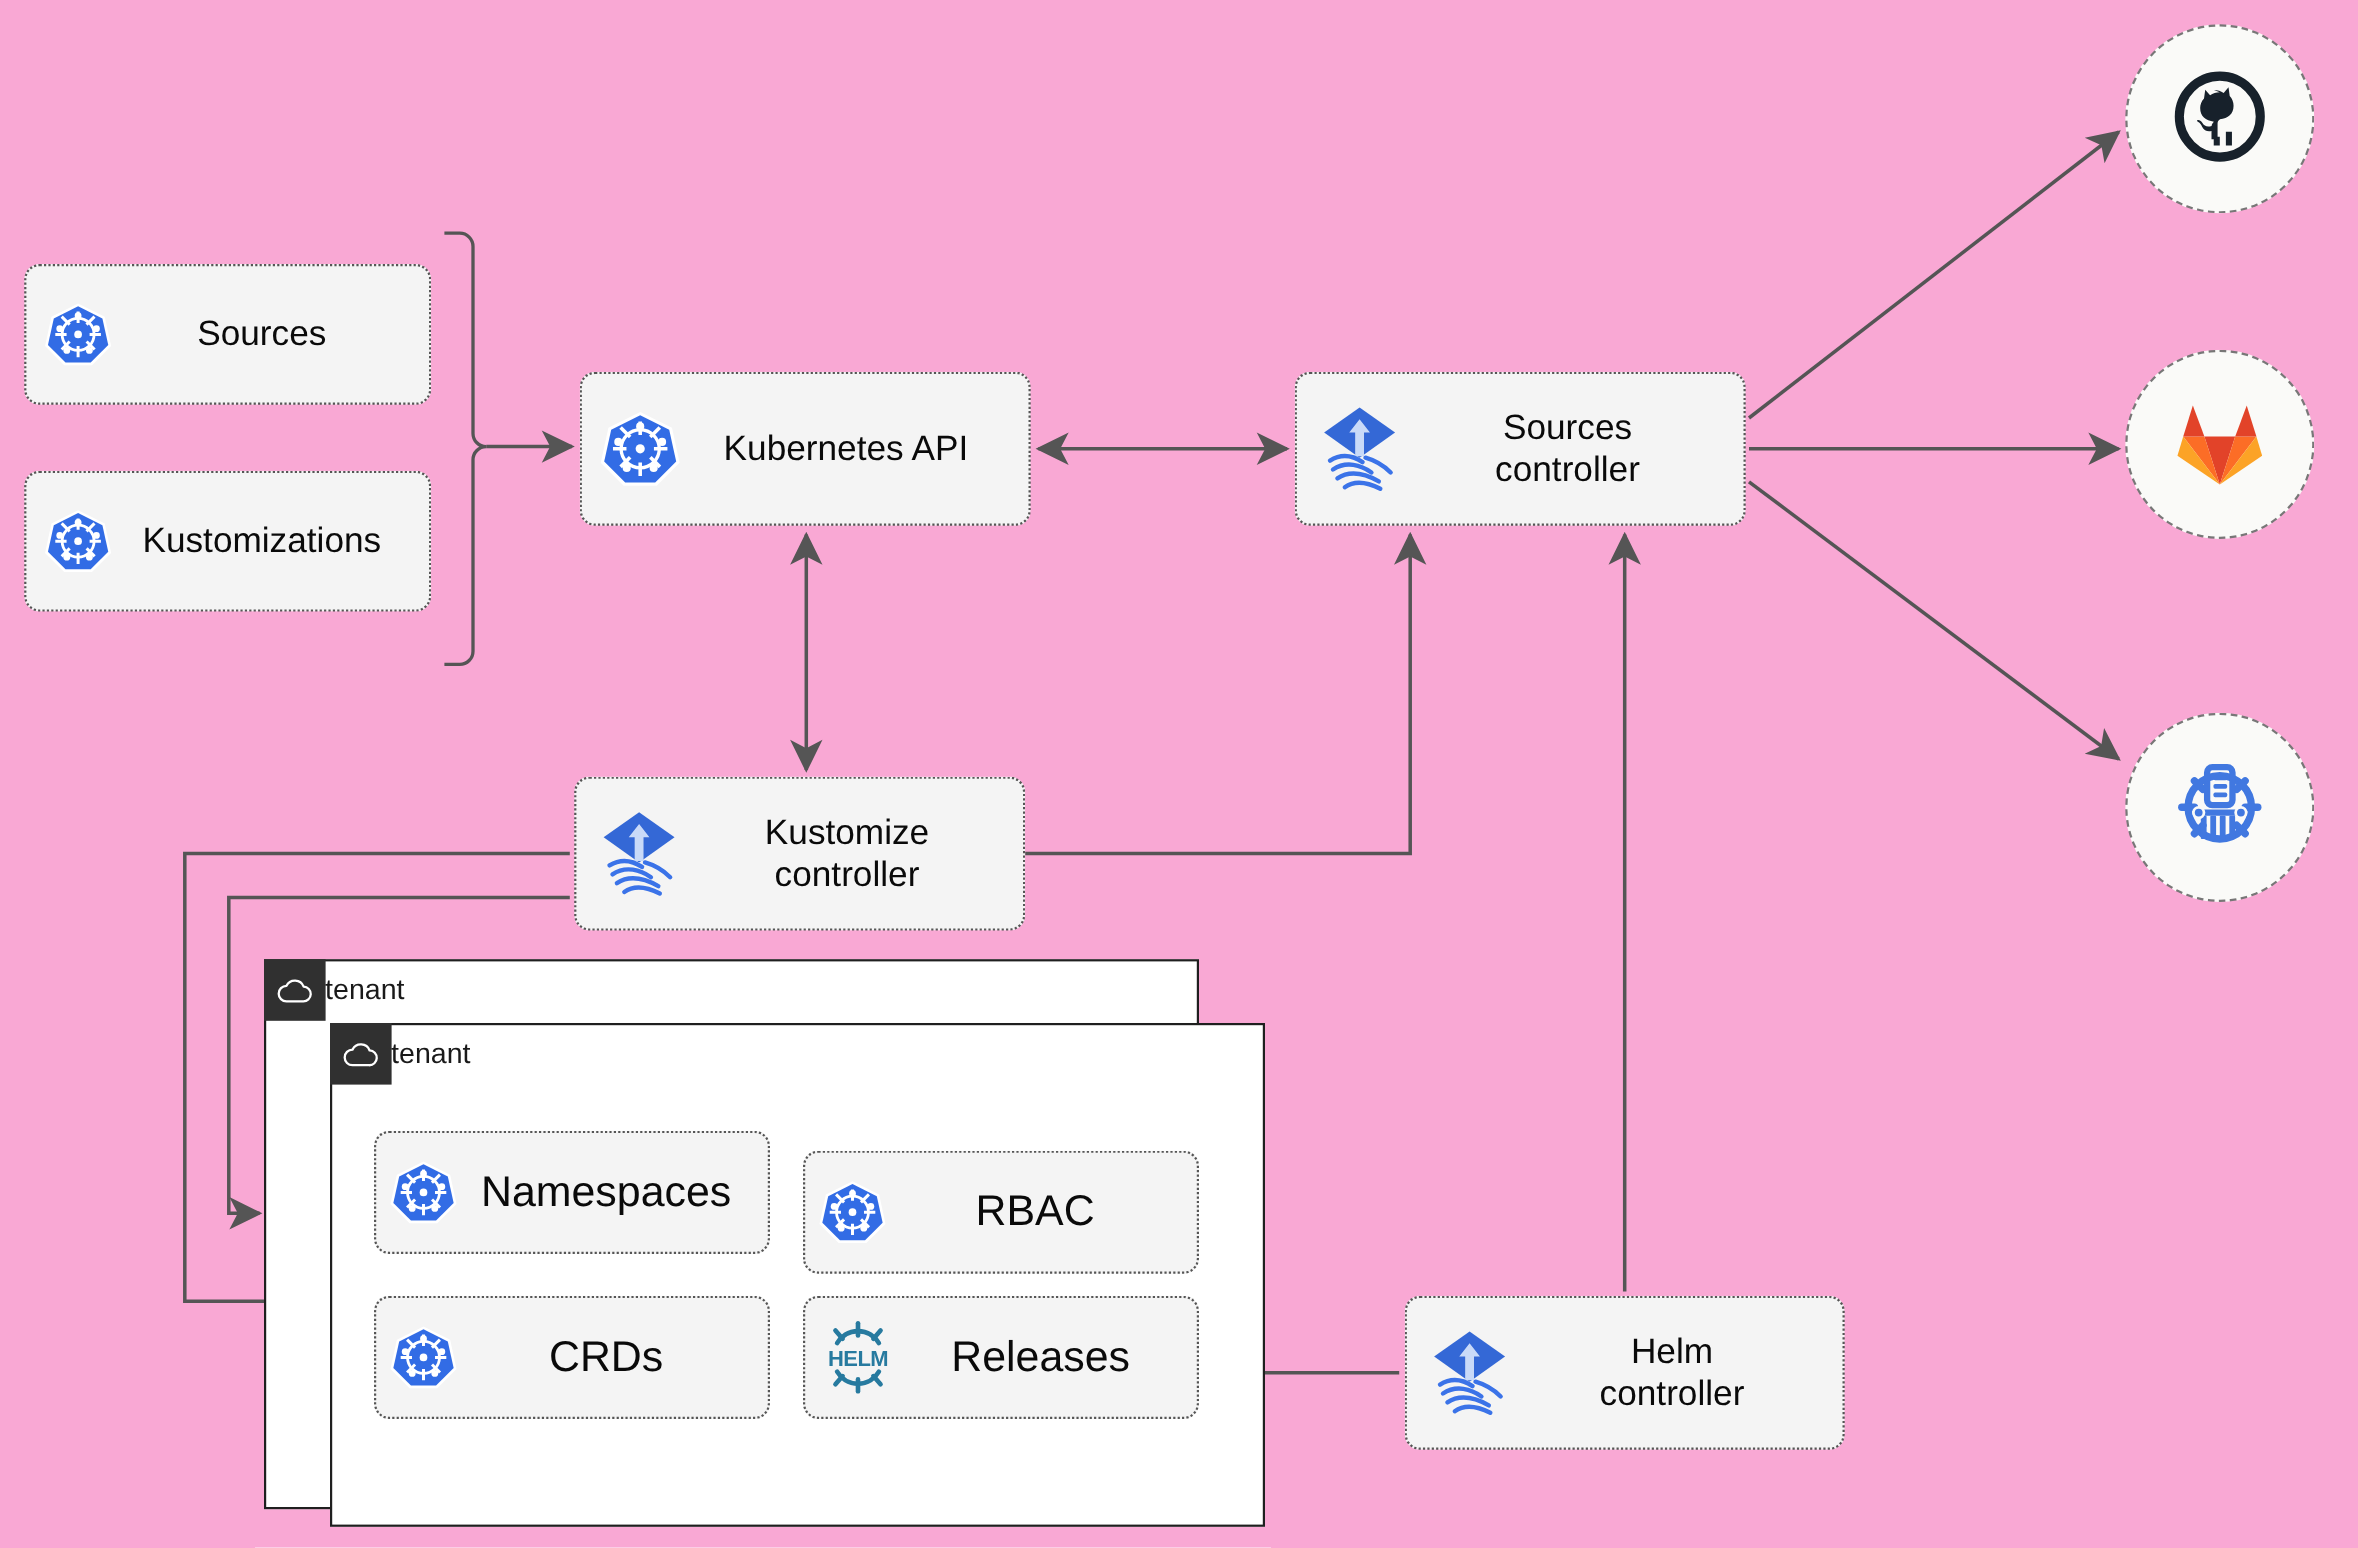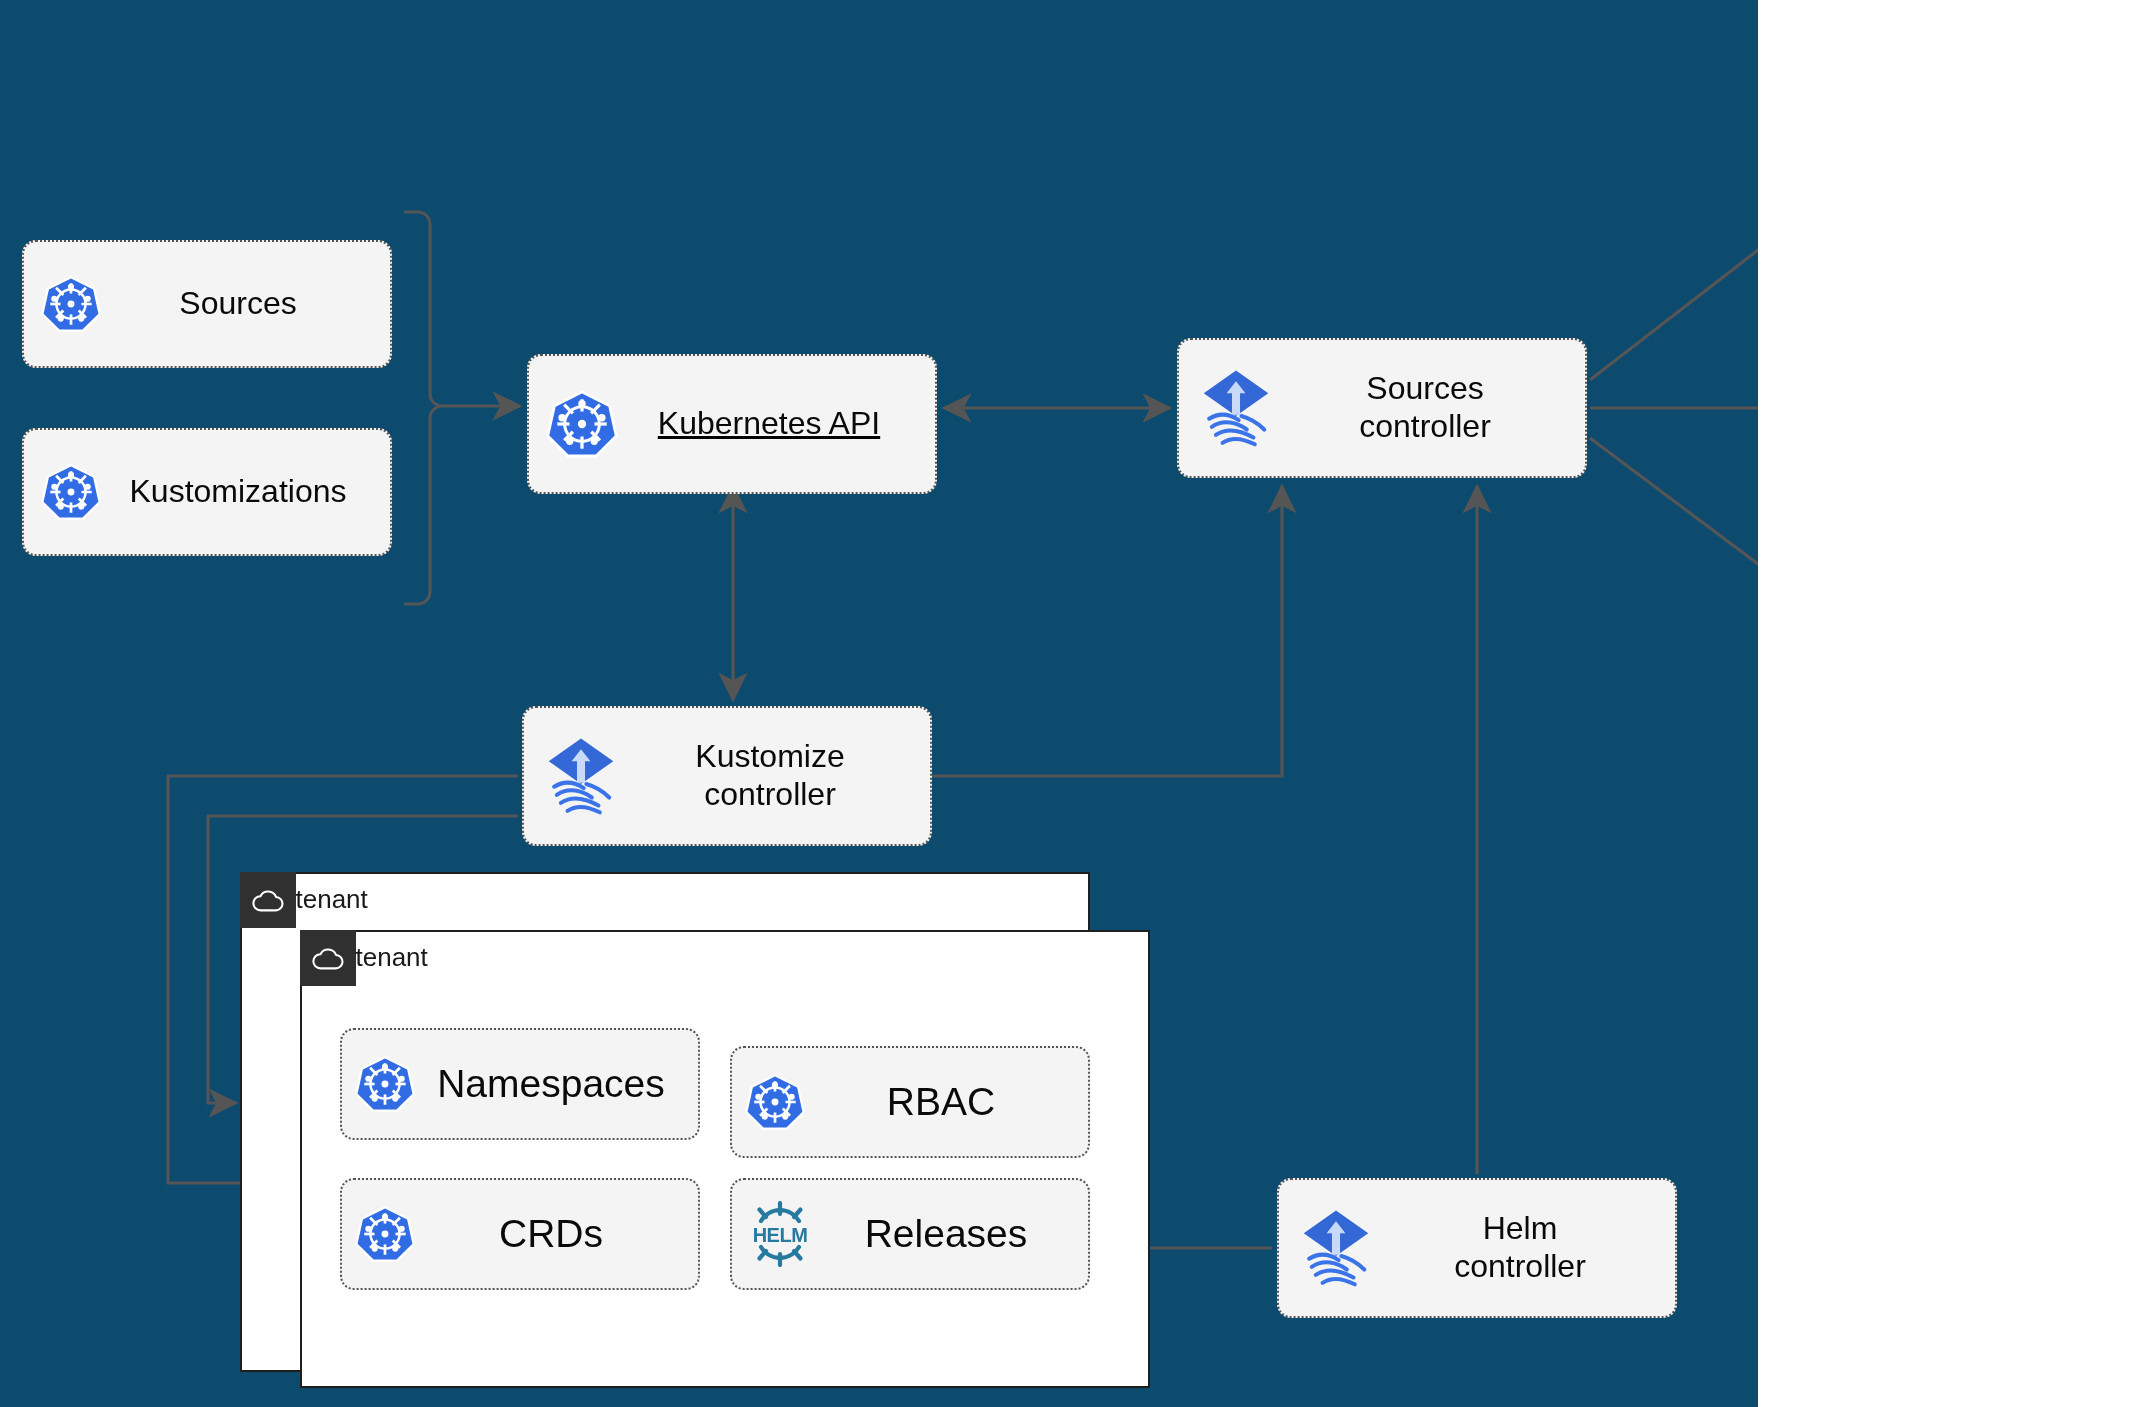--- a/index.html
+++ b/index.html
@@ -4,23 +4,23 @@
 <title>Flux Multi-tenancy Architecture</title>
 <style>
   * { box-sizing: border-box; }
   html, body {
     margin: 0; padding: 0;
     background: #ffffff;
     font-family: "Liberation Sans", sans-serif;
   }
   #canvas {
     position: relative;
-    width: 1758px;
+    width: 2144px;
     height: 1407px;
-    background: #0c4a6e;
+    background: #f9a8d4;
     overflow: hidden;
   }
   #wires {
     position: absolute;
     left: 0; top: 0;
     width: 2144px; height: 1407px;
     pointer-events: none;
   }
 
   
@@ -43,21 +43,21 @@
     flex: 1 1 auto;
     text-align: center;
     color: #0a0a0a;
     line-height: 1.18;
     white-space: pre-line;
   }
 
   
   .n-sources      { left: 22px;   top: 240px;  width: 370px; height: 128px; padding: 0 16px; }
   .n-kustomizations{left: 22px;   top: 428px;  width: 370px; height: 128px; padding: 0 16px; }
-  .n-k8sapi       { left: 527px;  top: 354px;  width: 410px; height: 140px; padding: 0 16px; text-decoration: underline; }
+  .n-k8sapi       { left: 527px;  top: 338px;  width: 410px; height: 140px; padding: 0 16px; }
   .n-sourcectl    { left: 1177px; top: 338px;  width: 410px; height: 140px; padding: 0 14px; }
   .n-kustomizectl { left: 522px;  top: 706px;  width: 410px; height: 140px; padding: 0 14px; }
   .n-helmctl      { left: 1277px; top: 1178px; width: 400px; height: 140px; padding: 0 14px; }
 
   .n-namespaces   { left: 340px;  top: 1028px; width: 360px; height: 112px; padding: 0 12px; }
   .n-rbac         { left: 730px;  top: 1046px; width: 360px; height: 112px; padding: 0 12px; }
   .n-crds         { left: 340px;  top: 1178px; width: 360px; height: 112px; padding: 0 12px; justify-content: flex-end; }
   .n-releases     { left: 730px;  top: 1178px; width: 360px; height: 112px; padding: 0 12px; }
 
   .fs-32 { font-size: 32px; }

